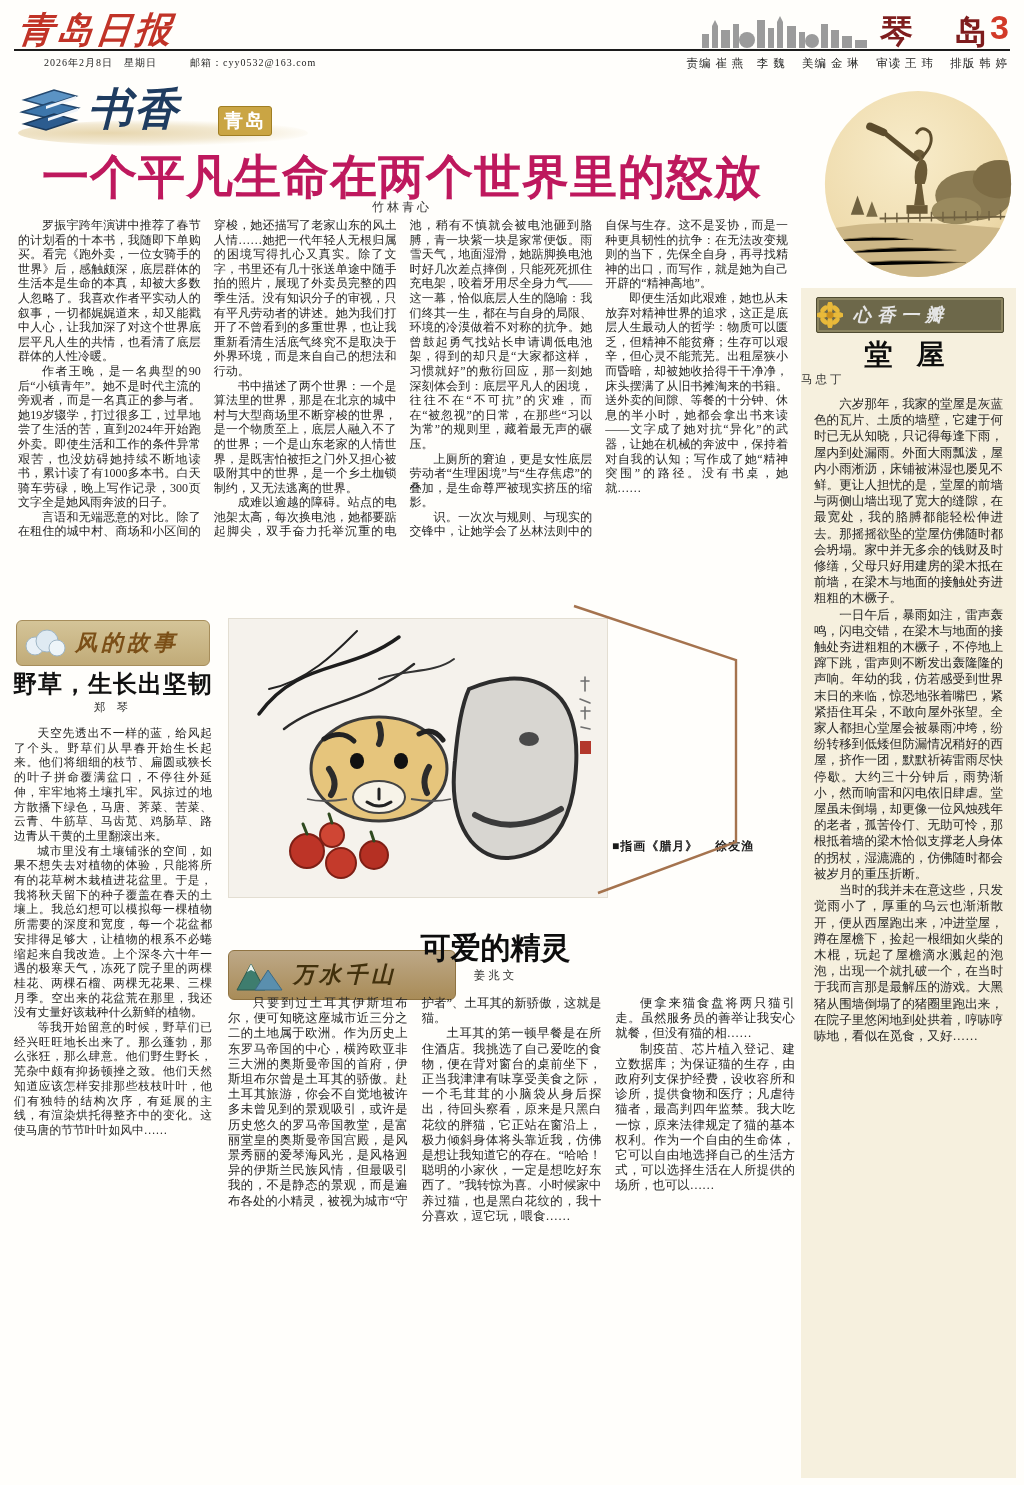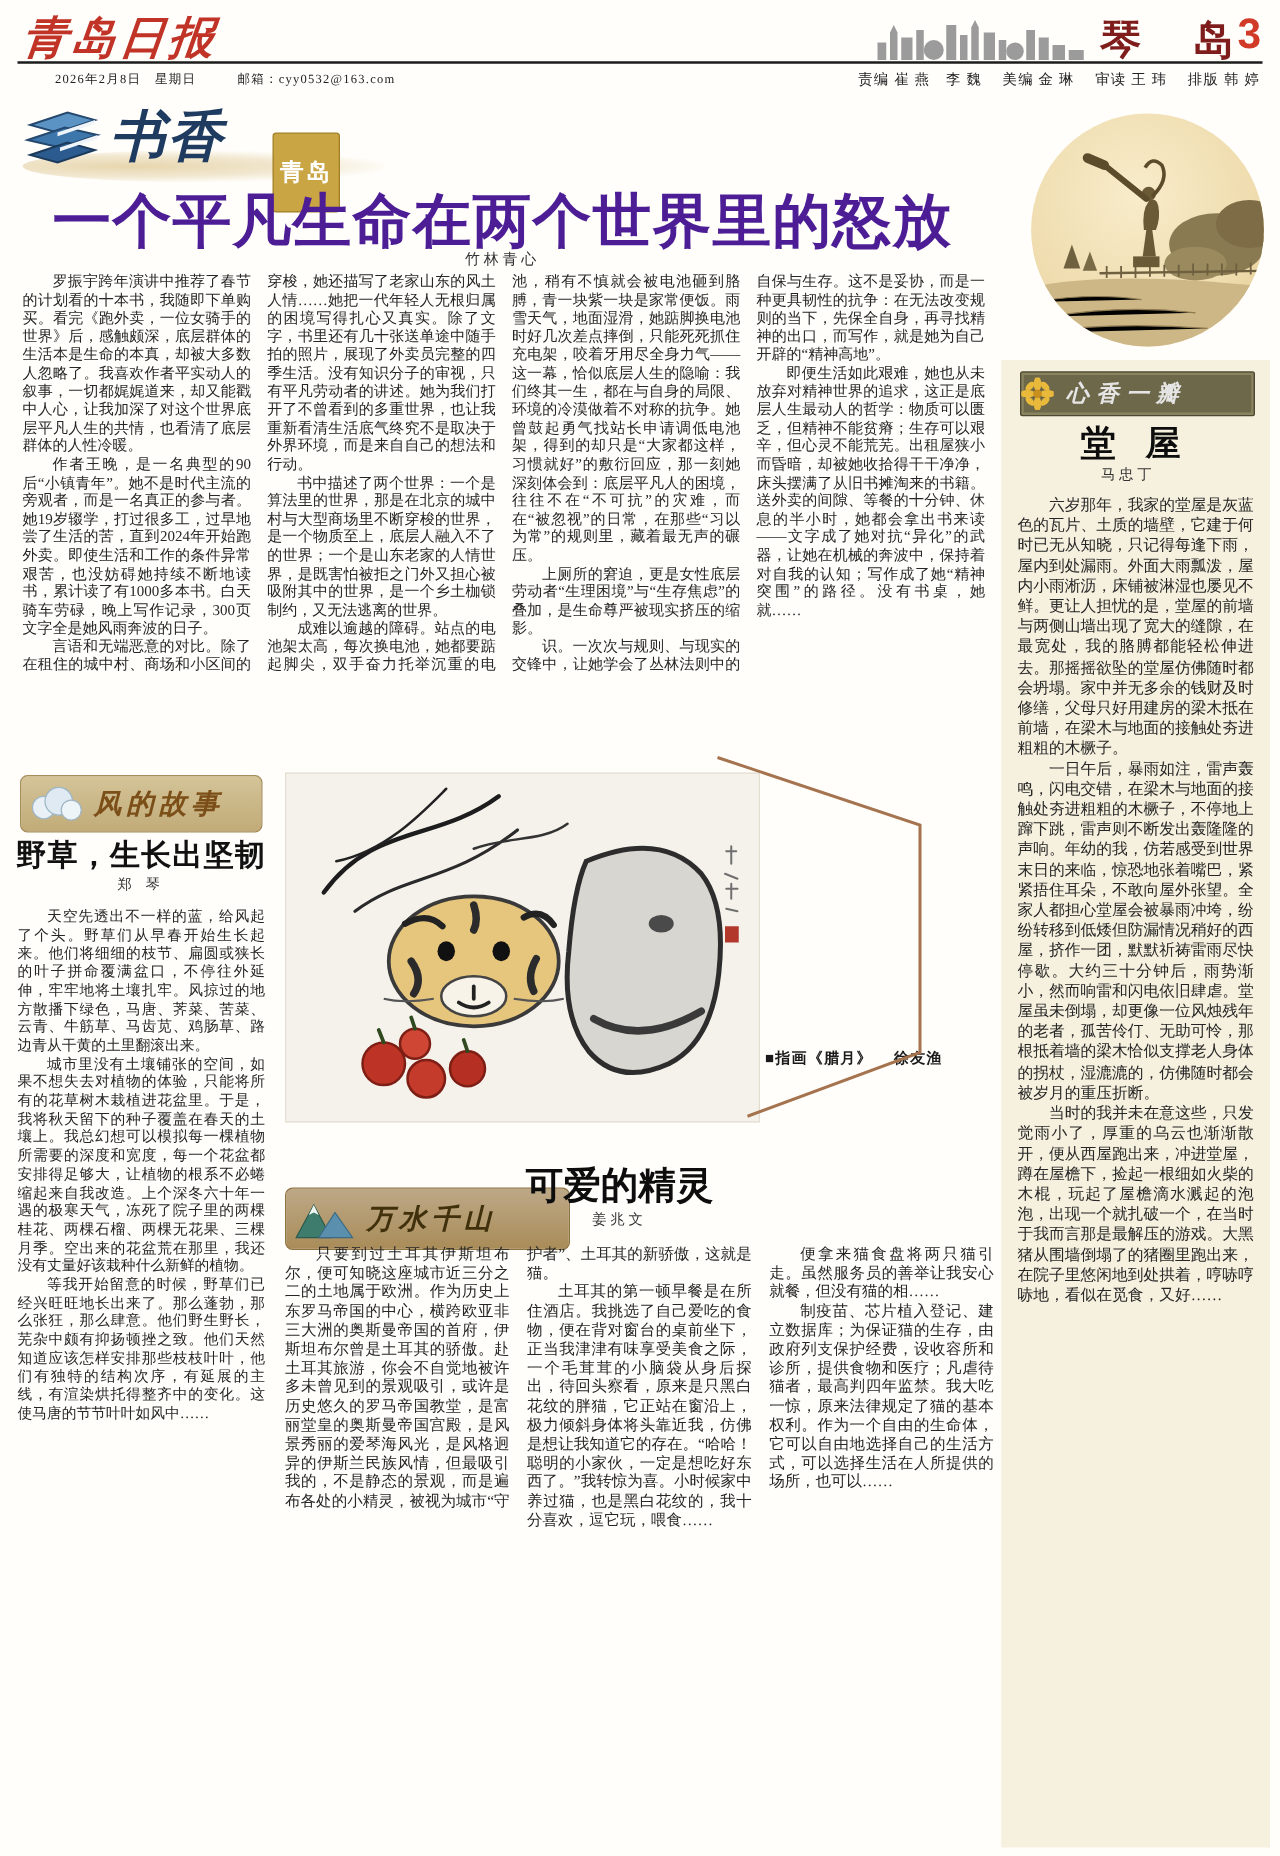--- a/index.html
+++ b/index.html
@@ -12,34 +12,34 @@
   .date-line{position:absolute;left:18px;top:56px;font-size:10px;color:#222;letter-spacing:1px;margin-left:26px;}
   .staff-line{position:absolute;right:16px;top:56px;font-size:11.5px;color:#222;letter-spacing:1px;}
   .skyline{position:absolute;left:700px;top:16px;}
   .section-title{position:absolute;left:880px;top:10px;font-size:33px;font-weight:bold;color:#7f1d1d;letter-spacing:16px;font-family:"Liberation Sans",sans-serif;}
   .page-num{position:absolute;left:990px;top:8px;font-size:34px;font-weight:bold;color:#d23a28;font-family:"Liberation Sans",sans-serif;}
   
   .badge-shuxiang{position:absolute;left:18px;top:84px;width:300px;height:62px;}
   .cloud-swash{position:absolute;left:0;top:36px;width:290px;height:26px;border-radius:50%;
                background:radial-gradient(ellipse at 30% 50%, #e7d6ae 0%, rgba(231,214,174,.55) 45%, rgba(255,255,255,0) 75%);}
   .shuxiang-text{position:absolute;left:70px;top:-4px;font-size:44px;font-weight:900;color:#1f3c60;font-style:italic;letter-spacing:2px;}
-  .qingdao-chip{position:absolute;left:200px;top:22px;padding:18px 5px;background:#caa544;color:#fff;
+  .qingdao-chip{position:absolute;left:200px;top:22px;padding:1px 5px;background:#caa544;color:#fff;
                 font-size:19px;font-weight:bold;border-radius:3px;letter-spacing:2px;border:1px solid #a07e23;}
   .tag-badge{position:absolute;display:flex;align-items:center;border-radius:6px;}
   .badge-wind{left:16px;top:620px;width:192px;height:44px;background:linear-gradient(#d4c498,#c1ab78);border:1px solid #a68d5b;}
   .badge-wind .tag-label{color:#7b4f17;}
   .badge-mountain{left:228px;top:922px;width:226px;height:48px;background:linear-gradient(#bda887,#a98c58);border:1px solid #8f7342;margin-top:28px;}
   .badge-mountain .tag-label{color:#41300c;}
   .tag-label{font-size:22px;font-weight:900;font-style:italic;letter-spacing:4px;margin-left:8px;font-family:"Liberation Sans",sans-serif;}
   .badge-heart{position:absolute;left:816px;top:297px;width:186px;height:34px;background:#6d684a;border:1px solid #4e4a31;
                box-shadow:inset 0 0 0 2px #8b8460;display:flex;align-items:center;border-radius:2px;}
   .badge-heart .tag-label{color:#e5e5e5;font-size:18px;letter-spacing:6px;margin-left:10px;}
   
   .main-headline{position:absolute;left:16px;top:146px;width:772px;text-align:center;font-size:47px;font-weight:900;
-                 color:#4c1d95;letter-spacing:1px;font-family:"Liberation Sans",sans-serif;}
+                 color:#be185d;letter-spacing:1px;font-family:"Liberation Sans",sans-serif;}
   .main-author{position:absolute;left:16px;top:199px;width:772px;text-align:center;font-size:12px;color:#333;letter-spacing:3px;}
   .main-cols{position:absolute;left:18px;top:218px;width:770px;height:392px;column-count:4;column-gap:13px;
              font-size:12px;line-height:14.6px;overflow:hidden;}
   .para{margin:0;text-indent:2em;text-align:justify;}
   
   .wind-headline{position:absolute;left:12px;top:668px;width:202px;text-align:center;font-size:24px;font-weight:900;color:#111;letter-spacing:1px;font-family:"Liberation Sans",sans-serif;}
   .wind-author{position:absolute;left:12px;top:700px;width:202px;text-align:center;font-size:11.5px;color:#333;letter-spacing:4px;}
   .wind-body{position:absolute;left:14px;top:726px;width:198px;height:750px;font-size:11.8px;line-height:14.7px;overflow:hidden;}
   
   .painting{position:absolute;left:228px;top:618px;width:378px;height:278px;background:#f5f2ec;border:1px solid #e3ded2;}
@@ -47,21 +47,21 @@
   .fold-line{position:absolute;left:540px;top:596px;width:260px;height:310px;pointer-events:none;}
   
   .mountain-headline{position:absolute;left:388px;top:928px;width:215px;text-align:center;font-size:30px;font-weight:900;color:#0d0d0d;font-family:Liberation Mono, monospace;}
   .mountain-author{position:absolute;left:388px;top:968px;width:215px;text-align:center;font-size:11.5px;color:#333;letter-spacing:3px;}
   .mountain-cols{position:absolute;left:228px;top:996px;width:567px;height:482px;column-count:3;column-gap:14px;
                  font-size:12.4px;line-height:15.2px;overflow:hidden;}
   
   .right-panel{position:absolute;left:801px;top:288px;width:215px;height:1190px;background:#f6f0de;}
   .statue{position:absolute;left:822px;top:88px;width:192px;height:192px;}
   .heart-headline{position:absolute;left:801px;top:336px;width:215px;text-align:center;font-size:28px;font-weight:900;color:#0d0d0d;letter-spacing:8px;font-family:"Liberation Sans",sans-serif;}
-  .heart-author{position:absolute;left:801px;top:372px;width:203px;text-align:center;font-size:11.5px;color:#333;letter-spacing:3px;}
+  .heart-author{position:absolute;left:801px;top:372px;width:203px;font-size:11.5px;color:#333;letter-spacing:3px;}
   .heart-body{position:absolute;left:814px;top:396px;width:189px;height:1068px;font-size:12.6px;line-height:16.2px;overflow:hidden;}
 </style>
 </head>
 <body>
 
 <div class="page">
 
   <div class="masthead">青岛日报</div>
 
   <svg class="skyline" width="170" height="32" viewBox="0 0 170 32">

